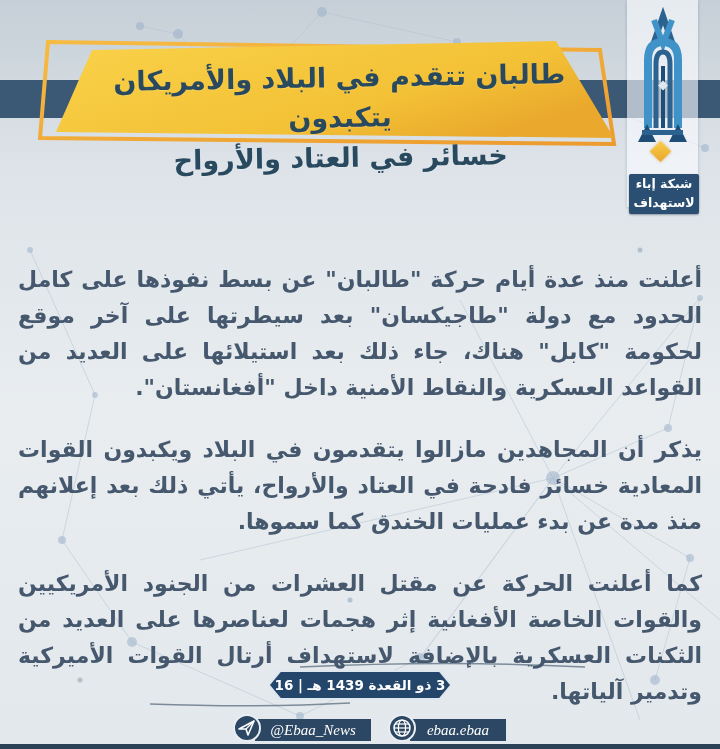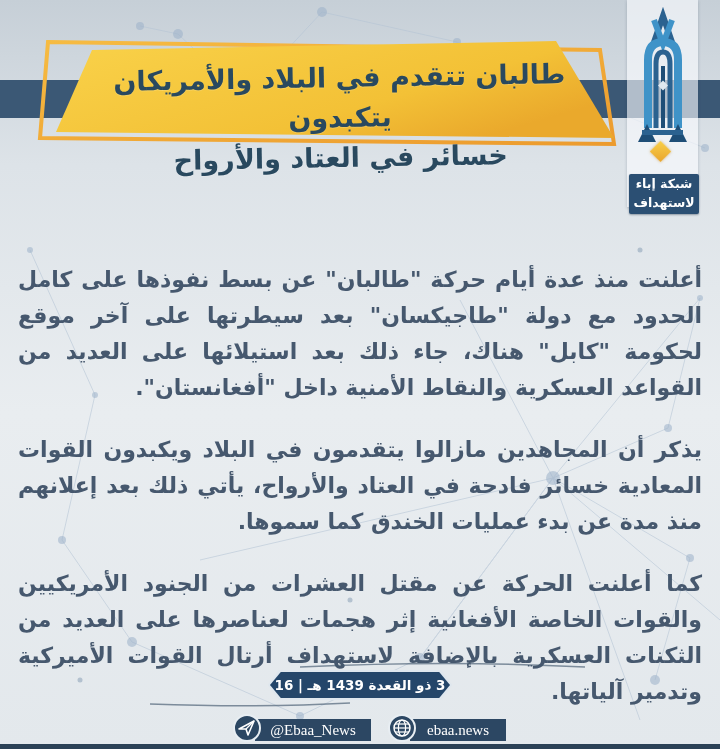--- a/index.html
+++ b/index.html
@@ -48,21 +48,21 @@
     background:#dfe7ee;
     clip-path:polygon(0% 50%,6% 0%,94% 0%,100% 50%,94% 100%,6% 100%);
     filter:drop-shadow(0 1px 2px rgba(30,50,70,.4));
   }
   .date-badge-inner{
     position:absolute;left:2px;top:2px;width:180px;height:26px;background:#24466a;
     clip-path:polygon(0% 50%,6% 0%,94% 0%,100% 50%,94% 100%,6% 100%);
     color:#fff;font-weight:bold;font-size:13.5px;line-height:26px;text-align:center;direction:rtl;
   }
   
-  .social{position:absolute;top:714px;height:32px;}
+  .social{position:absolute;top:714px;height:32px;font-style:italic;}
   .social .chip{
     position:absolute;top:5px;height:22px;background:#2c4763;color:#fff;
     font-family:"Liberation Serif",serif;font-size:15px;line-height:22px;text-align:center;
   }
   .social .disc{
     position:absolute;top:0;width:28px;height:28px;border-radius:50%;
     background:#2c4763;border:2px solid #e8eef3;box-sizing:border-box;
   }
   .bottom-strip{position:absolute;left:0;top:744px;width:720px;height:5px;background:#2b4156;}
 </style>
@@ -192,21 +192,21 @@
   <div class="social" style="left:0;width:720px;">
 
     <div class="chip" style="left:255px;width:116px;">@Ebaa_News</div>
     <div class="disc" style="left:233px;">
       <svg width="24" height="24" viewBox="0 0 24 24" style="position:absolute;left:0;top:0">
         <polygon points="4,13 19,5 13,19 11,13" fill="none" stroke="#fff" stroke-width="1.6" stroke-linejoin="round"></polygon>
         <line x1="11" y1="13" x2="19" y2="5" stroke="#fff" stroke-width="1.2"></line>
       </svg>
     </div>
 
-    <div class="chip" style="left:410px;width:96px;">ebaa.news</div>
+    <div class="chip" style="left:410px;width:96px;">ebaa.ebaa</div>
     <div class="disc" style="left:388px;">
       <svg width="24" height="24" viewBox="0 0 24 24" style="position:absolute;left:0;top:0">
         <circle cx="12" cy="12" r="8" fill="none" stroke="#fff" stroke-width="1.5"></circle>
         <ellipse cx="12" cy="12" rx="3.6" ry="8" fill="none" stroke="#fff" stroke-width="1.2"></ellipse>
         <line x1="4" y1="12" x2="20" y2="12" stroke="#fff" stroke-width="1.2"></line>
         <line x1="5" y1="8" x2="19" y2="8" stroke="#fff" stroke-width="1.2"></line>
         <line x1="5" y1="16" x2="19" y2="16" stroke="#fff" stroke-width="1.2"></line>
       </svg>
     </div>
   </div>

